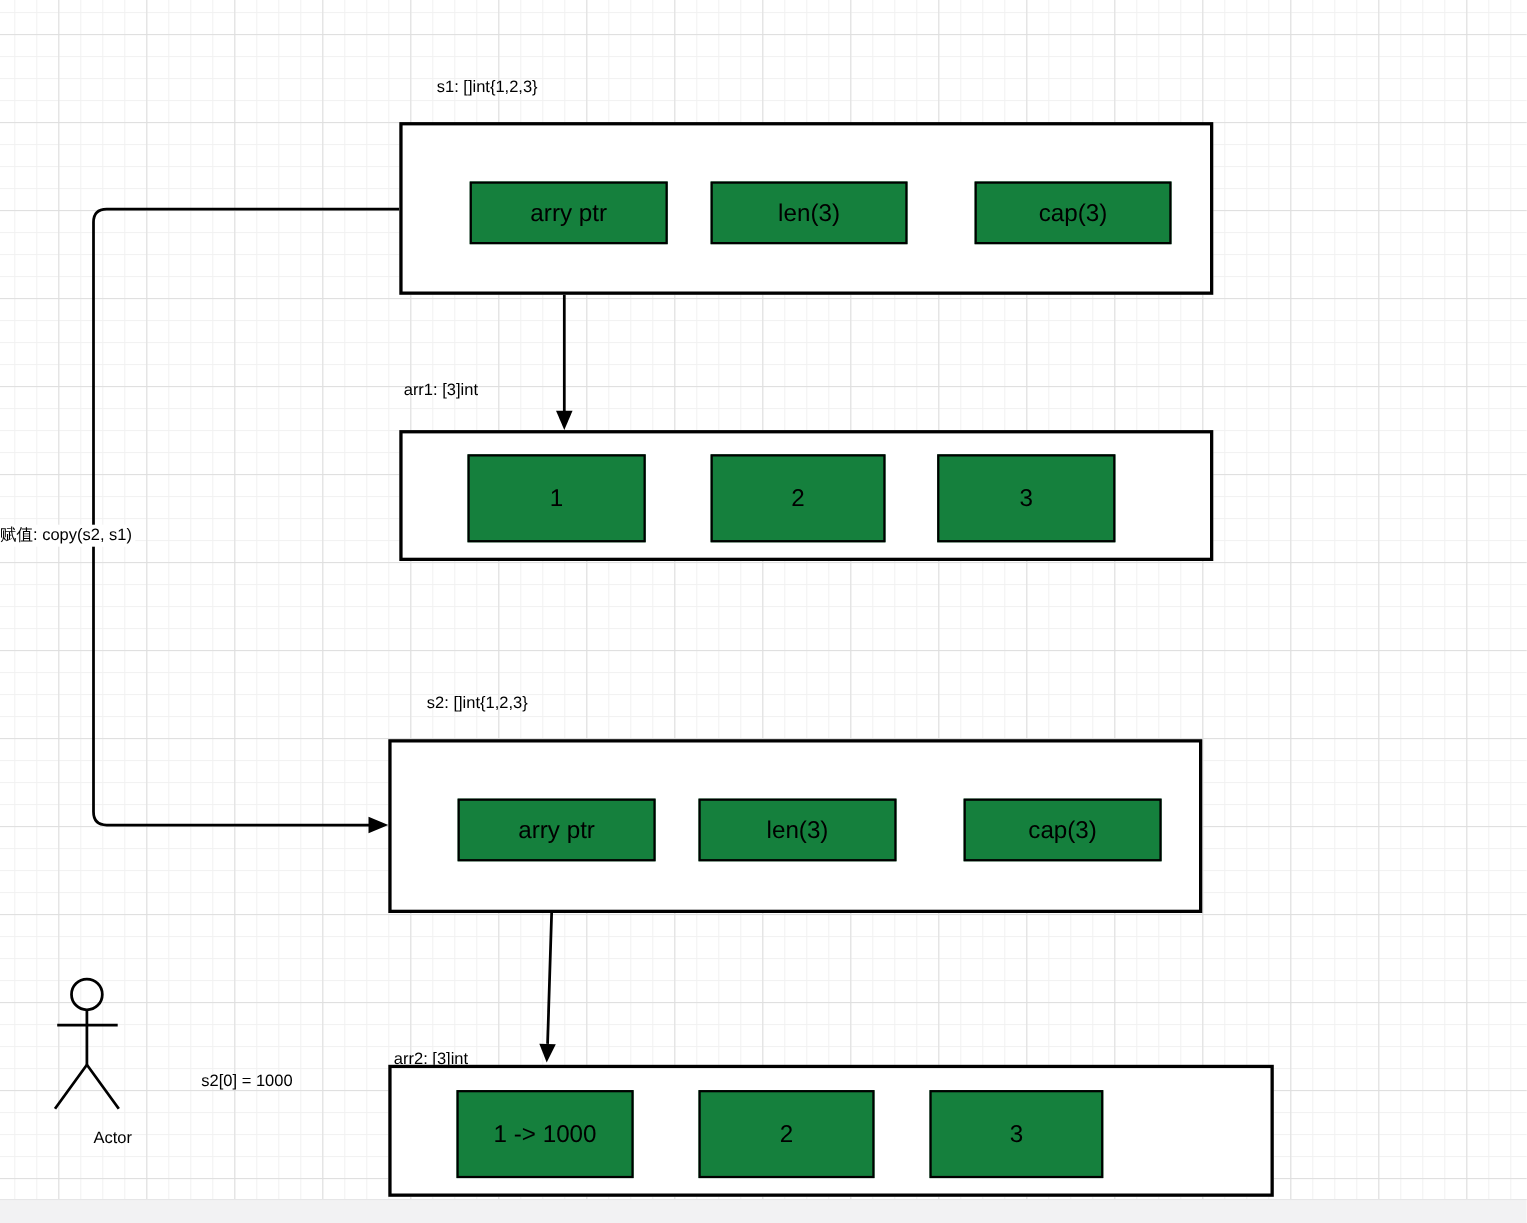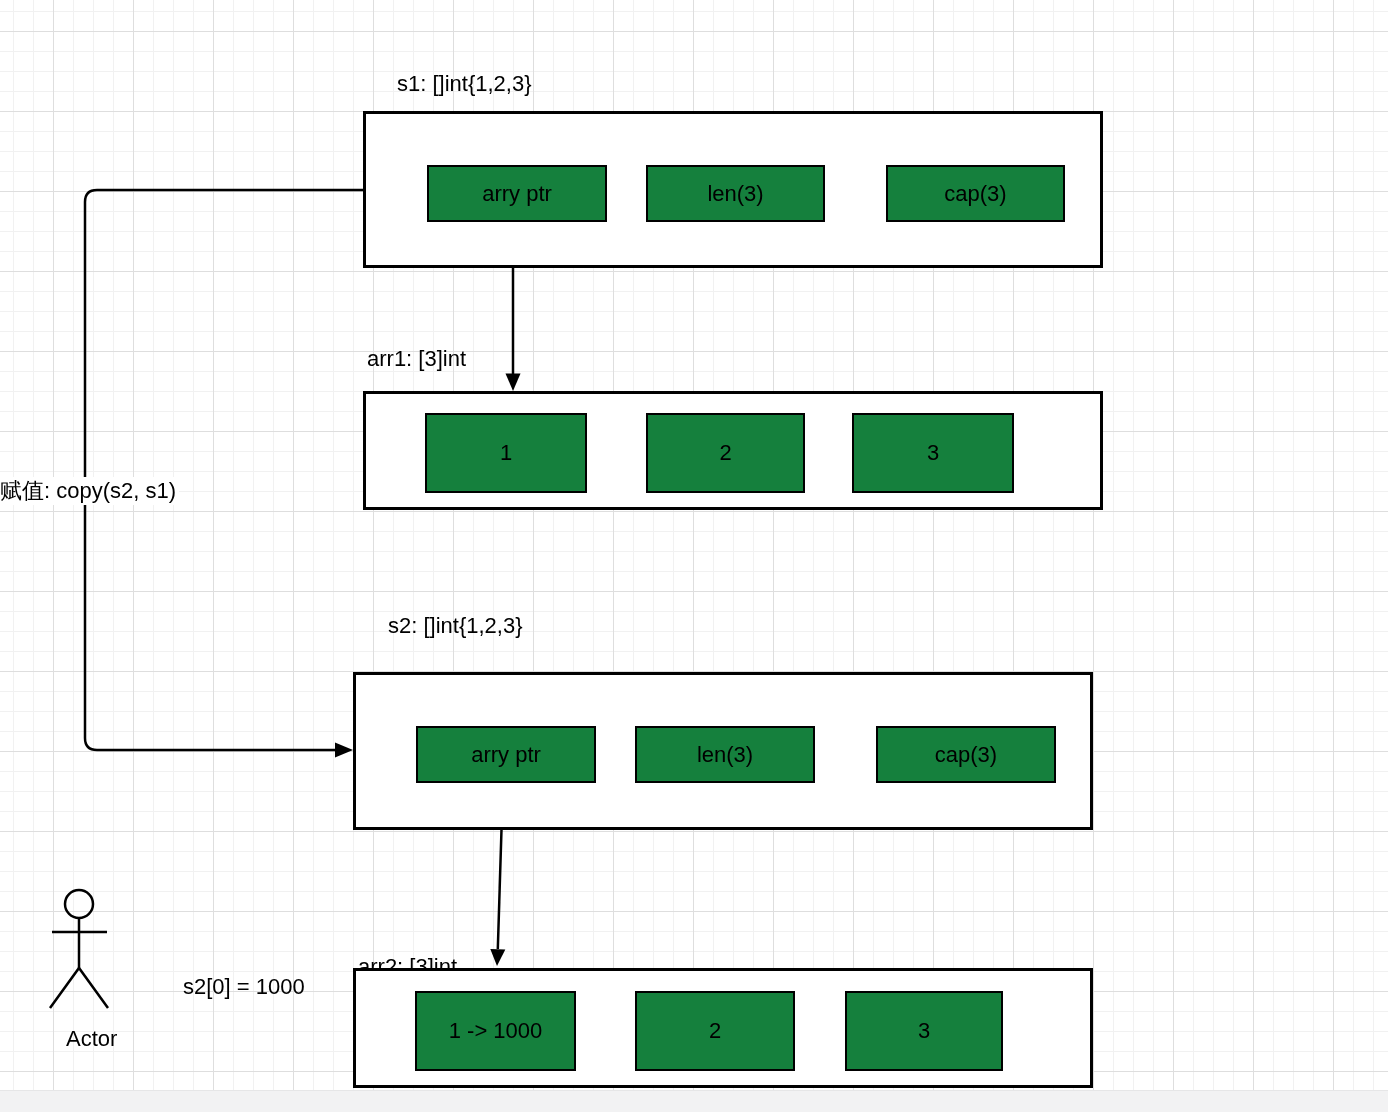--- a/index.html
+++ b/index.html
@@ -46,21 +46,21 @@
     border: 2.5px solid #000;
     background: #15803d;
     display: flex;
     align-items: center;
     justify-content: center;
     font-size: 22px;
     white-space: nowrap;
   }
   .lbl {
     position: absolute;
-    font-size: 22px;
+    font-size: 15px;
     white-space: nowrap;
     line-height: 1.2;
   }
   .edge-lbl {
     background: #ffffff;
     padding: 1px 3px;
   }
   
   .s1-box   { left: 363px; top: 111px; width: 740px; height: 157px; }
   .s1-c0    { left: 61px;  top: 51px; width: 180px; height: 57px; }
@@ -71,31 +71,31 @@
   .arr1-box { left: 363px; top: 391px; width: 740px; height: 119px; }
   .arr1-c0  { left: 59px;  top: 19px; width: 162px; height: 80px; }
   .arr1-c1  { left: 280px; top: 19px; width: 159px; height: 80px; }
   .arr1-c2  { left: 486px; top: 19px; width: 162px; height: 80px; }
   .arr1-lbl { left: 367px; top: 346px; }
   
   .s2-box   { left: 353px; top: 672px; width: 740px; height: 158px; }
   .s2-c0    { left: 60px;  top: 51px; width: 180px; height: 57px; }
   .s2-c1    { left: 279px; top: 51px; width: 180px; height: 57px; }
   .s2-c2    { left: 520px; top: 51px; width: 180px; height: 57px; }
-  .s2-lbl   { left: 388px; top: 613px; }
+  .s2-lbl   { left: 388px; top: 631px; }
   
-  .arr2-box { left: 353px; top: 968px; width: 740px; height: 120px; }
+  .arr2-box { left: 353px; top: 968px; width: 805px; height: 120px; }
   .arr2-c0  { left: 59px;  top: 20px; width: 161px; height: 80px; }
   .arr2-c1  { left: 279px; top: 20px; width: 160px; height: 80px; }
   .arr2-c2  { left: 489px; top: 20px; width: 158px; height: 80px; }
   .arr2-lbl { left: 358px; top: 928px; margin-top: 26px; }
   
   .copy-lbl   { left: -3px; top: 477px; }
   .assign-lbl { left: 183px; top: 974px; }
-  .actor-lbl  { left: 42px; top: 1026px; padding-left: 24px; }
+  .actor-lbl  { left: 61px; top: 1026px; padding-left: 24px; }
 </style>
 </head>
 <body>
 
 <div class="canvas">
 
   <svg class="overlay" viewBox="0 0 1388 1090" xmlns="http://www.w3.org/2000/svg">
 
     <g stroke="#000" fill="none" stroke-width="2.5">
       <path d="M 363 190 L 97 190 Q 85 190 85 202 L 85 738 Q 85 750 97 750 L 336 750"></path>

